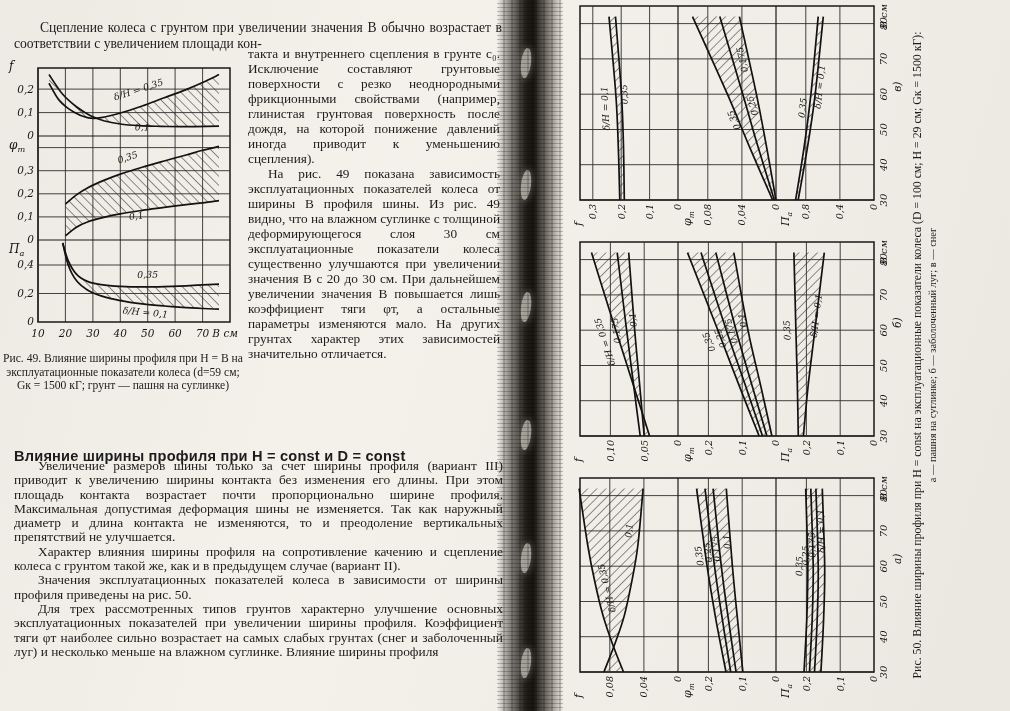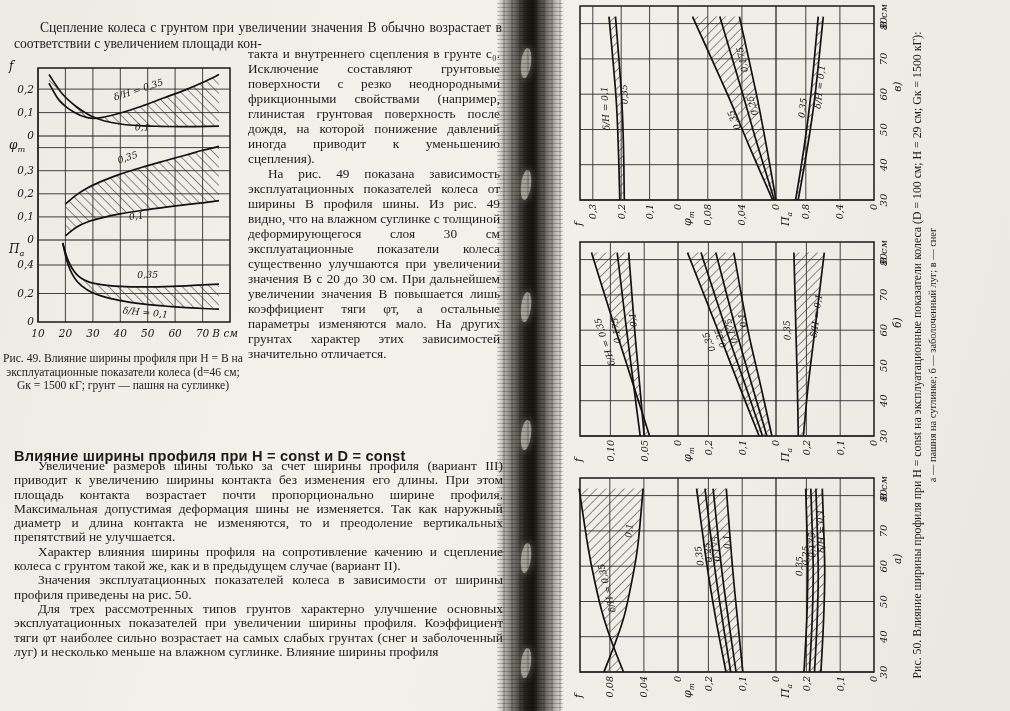--- a/index.html
+++ b/index.html
@@ -101,21 +101,21 @@
         <text x="34" y="283" fill="#161616" font-style="italic" text-anchor="middle" font-size="10.5">10</text>
         <text x="61.4" y="283" fill="#161616" font-style="italic" text-anchor="middle" font-size="10.5">20</text>
         <text x="88.9" y="283" fill="#161616" font-style="italic" text-anchor="middle" font-size="10.5">30</text>
         <text x="116.3" y="283" fill="#161616" font-style="italic" text-anchor="middle" font-size="10.5">40</text>
         <text x="143.7" y="283" fill="#161616" font-style="italic" text-anchor="middle" font-size="10.5">50</text>
         <text x="171.1" y="283" fill="#161616" font-style="italic" text-anchor="middle" font-size="10.5">60</text>
         <text x="198.6" y="283" fill="#161616" font-style="italic" text-anchor="middle" font-size="10.5">70</text>
         <text x="234" y="283" fill="#161616" font-style="italic" text-anchor="end" font-size="10.5">В см</text>
       </svg>
   </div>
-  <div id="fig49-caption">Рис. 49. Влияние ширины профиля при Н = В на эксплуатационные показатели колеса (d=46 см; Gк = 1500 кГ; грунт — пашня на суглинке)</div>
+  <div id="fig49-caption">Рис. 49. Влияние ширины профиля при Н = В на эксплуатационные показатели колеса (d=59 см; Gк = 1500 кГ; грунт — пашня на суглинке)</div>
 
   <div id="col-right" class="jtext">
     <p>такта и внутреннего сцепления в грунте c₀. Исключение составляют грунтовые поверхности с резко неоднородными фрикционными свойствами (например, глинистая грунтовая поверхность после дождя, на которой понижение давлений иногда приводит к уменьшению сцепления).</p>
     <p class="indent">На рис. 49 показана зависимость эксплуатационных показателей колеса от ширины В профиля шины. Из рис. 49 видно, что на влажном суглинке с толщиной деформирующегося слоя 30 см эксплуатационные показатели колеса существенно улучшаются при увеличении значения В с 20 до 30 см. При дальнейшем увеличении значения В повышается лишь коэффициент тяги φт, а остальные параметры изменяются мало. На других грунтах характер этих зависимостей значительно отличается.</p>
   </div>
 
   <h2 id="section-heading">Влияние ширины профиля при Н = const и D = const</h2>
 
   <div id="body-pars" class="jtext">
     <p>Увеличение размеров шины только за счет ширины профиля (вариант III) приводит к увеличению ширины контакта без изменения его длины. При этом площадь контакта возрастает почти пропорционально ширине профиля. Максимальная допустимая деформация шины не изменяется. Так как наружный диаметр и длина контакта не изменяются, то и преодоление вертикальных препятствий не улучшается.</p>

